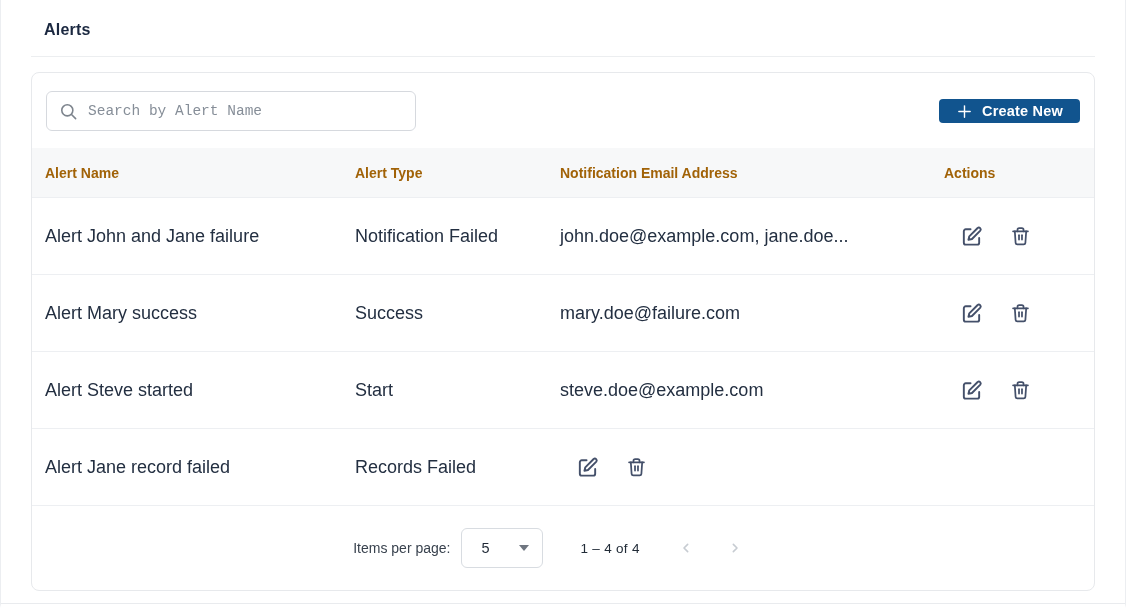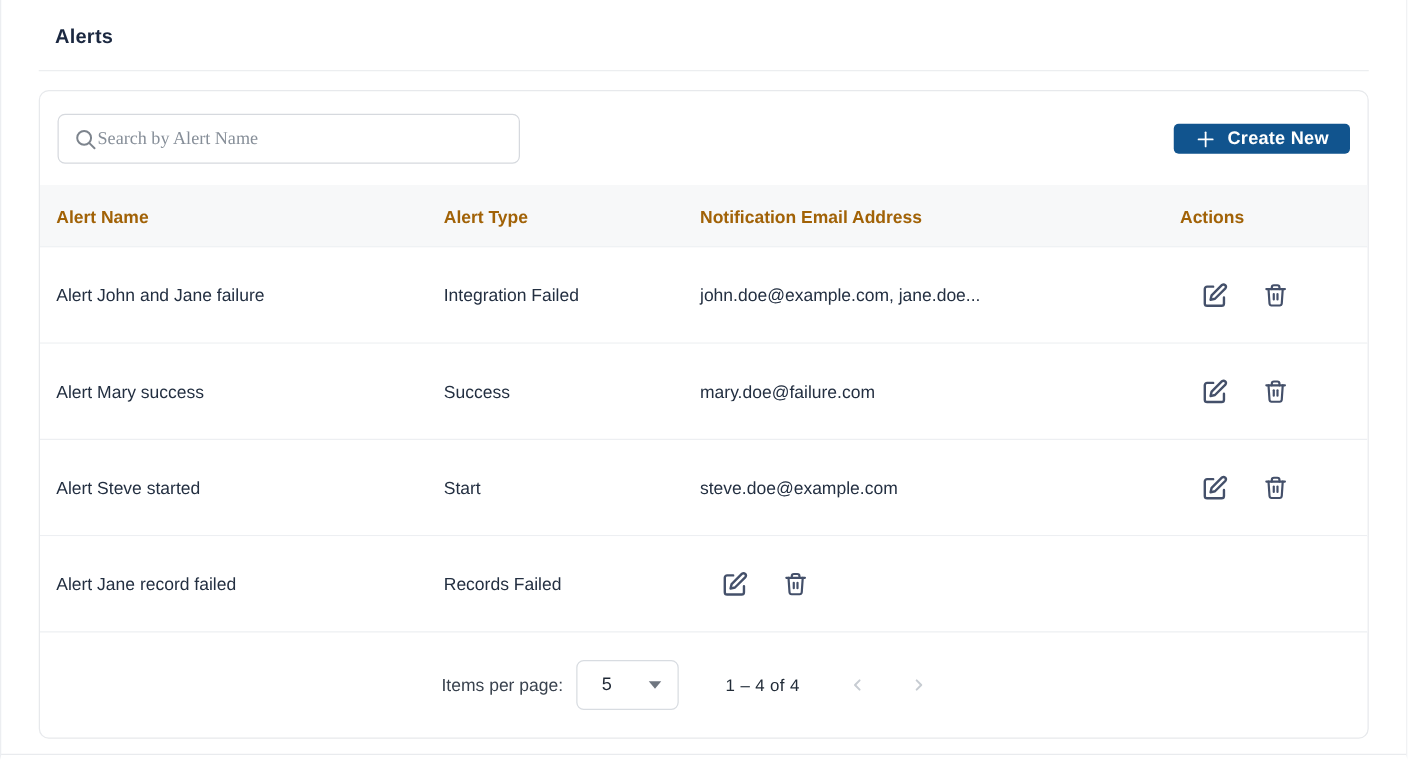--- a/index.html
+++ b/index.html
@@ -42,23 +42,23 @@
   }
   .search-box {
     display: flex; align-items: center;
     width: 370px; height: 40px;
     border: 1px solid #d6d9de; border-radius: 6px;
     padding: 0 12px; background: #fff;
   }
   .search-box svg { flex: 0 0 auto; stroke: #7d848d; }
   .search-box input {
     border: none; outline: none; flex: 1;
-    font-family: Liberation Serif, serif;
+    font-family: Liberation Mono, monospace;
     font-size: 14.5px; color: #404040;
-    background: transparent;
+    margin-left: 10px; background: transparent;
   }
   .search-box input::placeholder { color: #868e98; opacity: 1; }
   .btn-primary {
     display: flex; align-items: center; gap: 9px;
     height: 24px; padding: 0 17px;
     background: #11548e; color: #fff;
     border: none; border-radius: 4px;
     font-family: "Liberation Sans", sans-serif;
     font-size: 14.5px; font-weight: 700;
     cursor: pointer; letter-spacing: .2px;
@@ -70,21 +70,21 @@
     display: grid;
     grid-template-columns: 310px 205px 384px 1fr;
     align-items: center;
   }
   .tbl-head {
     background: #f7f8f9;
     height: 50px;
     border-bottom: 1px solid #edeff2;
   }
   .tbl-head .cell { font-weight: 700; font-size: 14px; color: #a16207; }
-  .cell { padding-left: 13px; font-size: 14px; color: #232f41; }
+  .cell { padding-left: 13px; font-size: 18px; color: #232f41; }
   .data-row { height: 77px; border-bottom: 1px solid #edeff2; background: #fff; }
   .cell-email { white-space: nowrap; overflow: hidden; }
   .cell-actions { display: flex; align-items: center; gap: 27px; padding-left: 29px; }
   .icon-btn {
     background: none; border: none; padding: 0; cursor: pointer;
     display: flex; align-items: center; justify-content: center;
     color: #44506a;
   }
   .icon-btn svg { stroke: #44506a; }
 
@@ -145,21 +145,21 @@
 
     <div class="tbl-row tbl-head">
       <div class="cell">Alert Name</div>
       <div class="cell">Alert Type</div>
       <div class="cell">Notification Email Address</div>
       <div class="cell">Actions</div>
     </div>
 
     <div class="tbl-row data-row">
       <div class="cell">Alert John and Jane failure</div>
-      <div class="cell">Integration Failed</div>
+      <div class="cell">Notification Failed</div>
       <div class="cell cell-email">john.doe@example.com, jane.doe...</div>
       <div class="cell cell-actions">
         <button class="icon-btn">
           <svg width="23" height="23" viewBox="0 0 24 24" fill="none" stroke-width="2" stroke-linecap="round" stroke-linejoin="round">
             <path d="M20 13.5v5a2 2 0 0 1-2 2H6a2 2 0 0 1-2-2V6.5a2 2 0 0 1 2-2h5"></path>
             <path d="M18.4 3.1a2 2 0 0 1 2.8 2.8L12.5 14.6 8.8 15.5l.9-3.7 8.7-8.7z"></path>
           </svg>
         </button>
         <button class="icon-btn">
           <svg width="21" height="23" viewBox="0 0 24 24" fill="none" stroke-width="2" stroke-linecap="round" stroke-linejoin="round">

